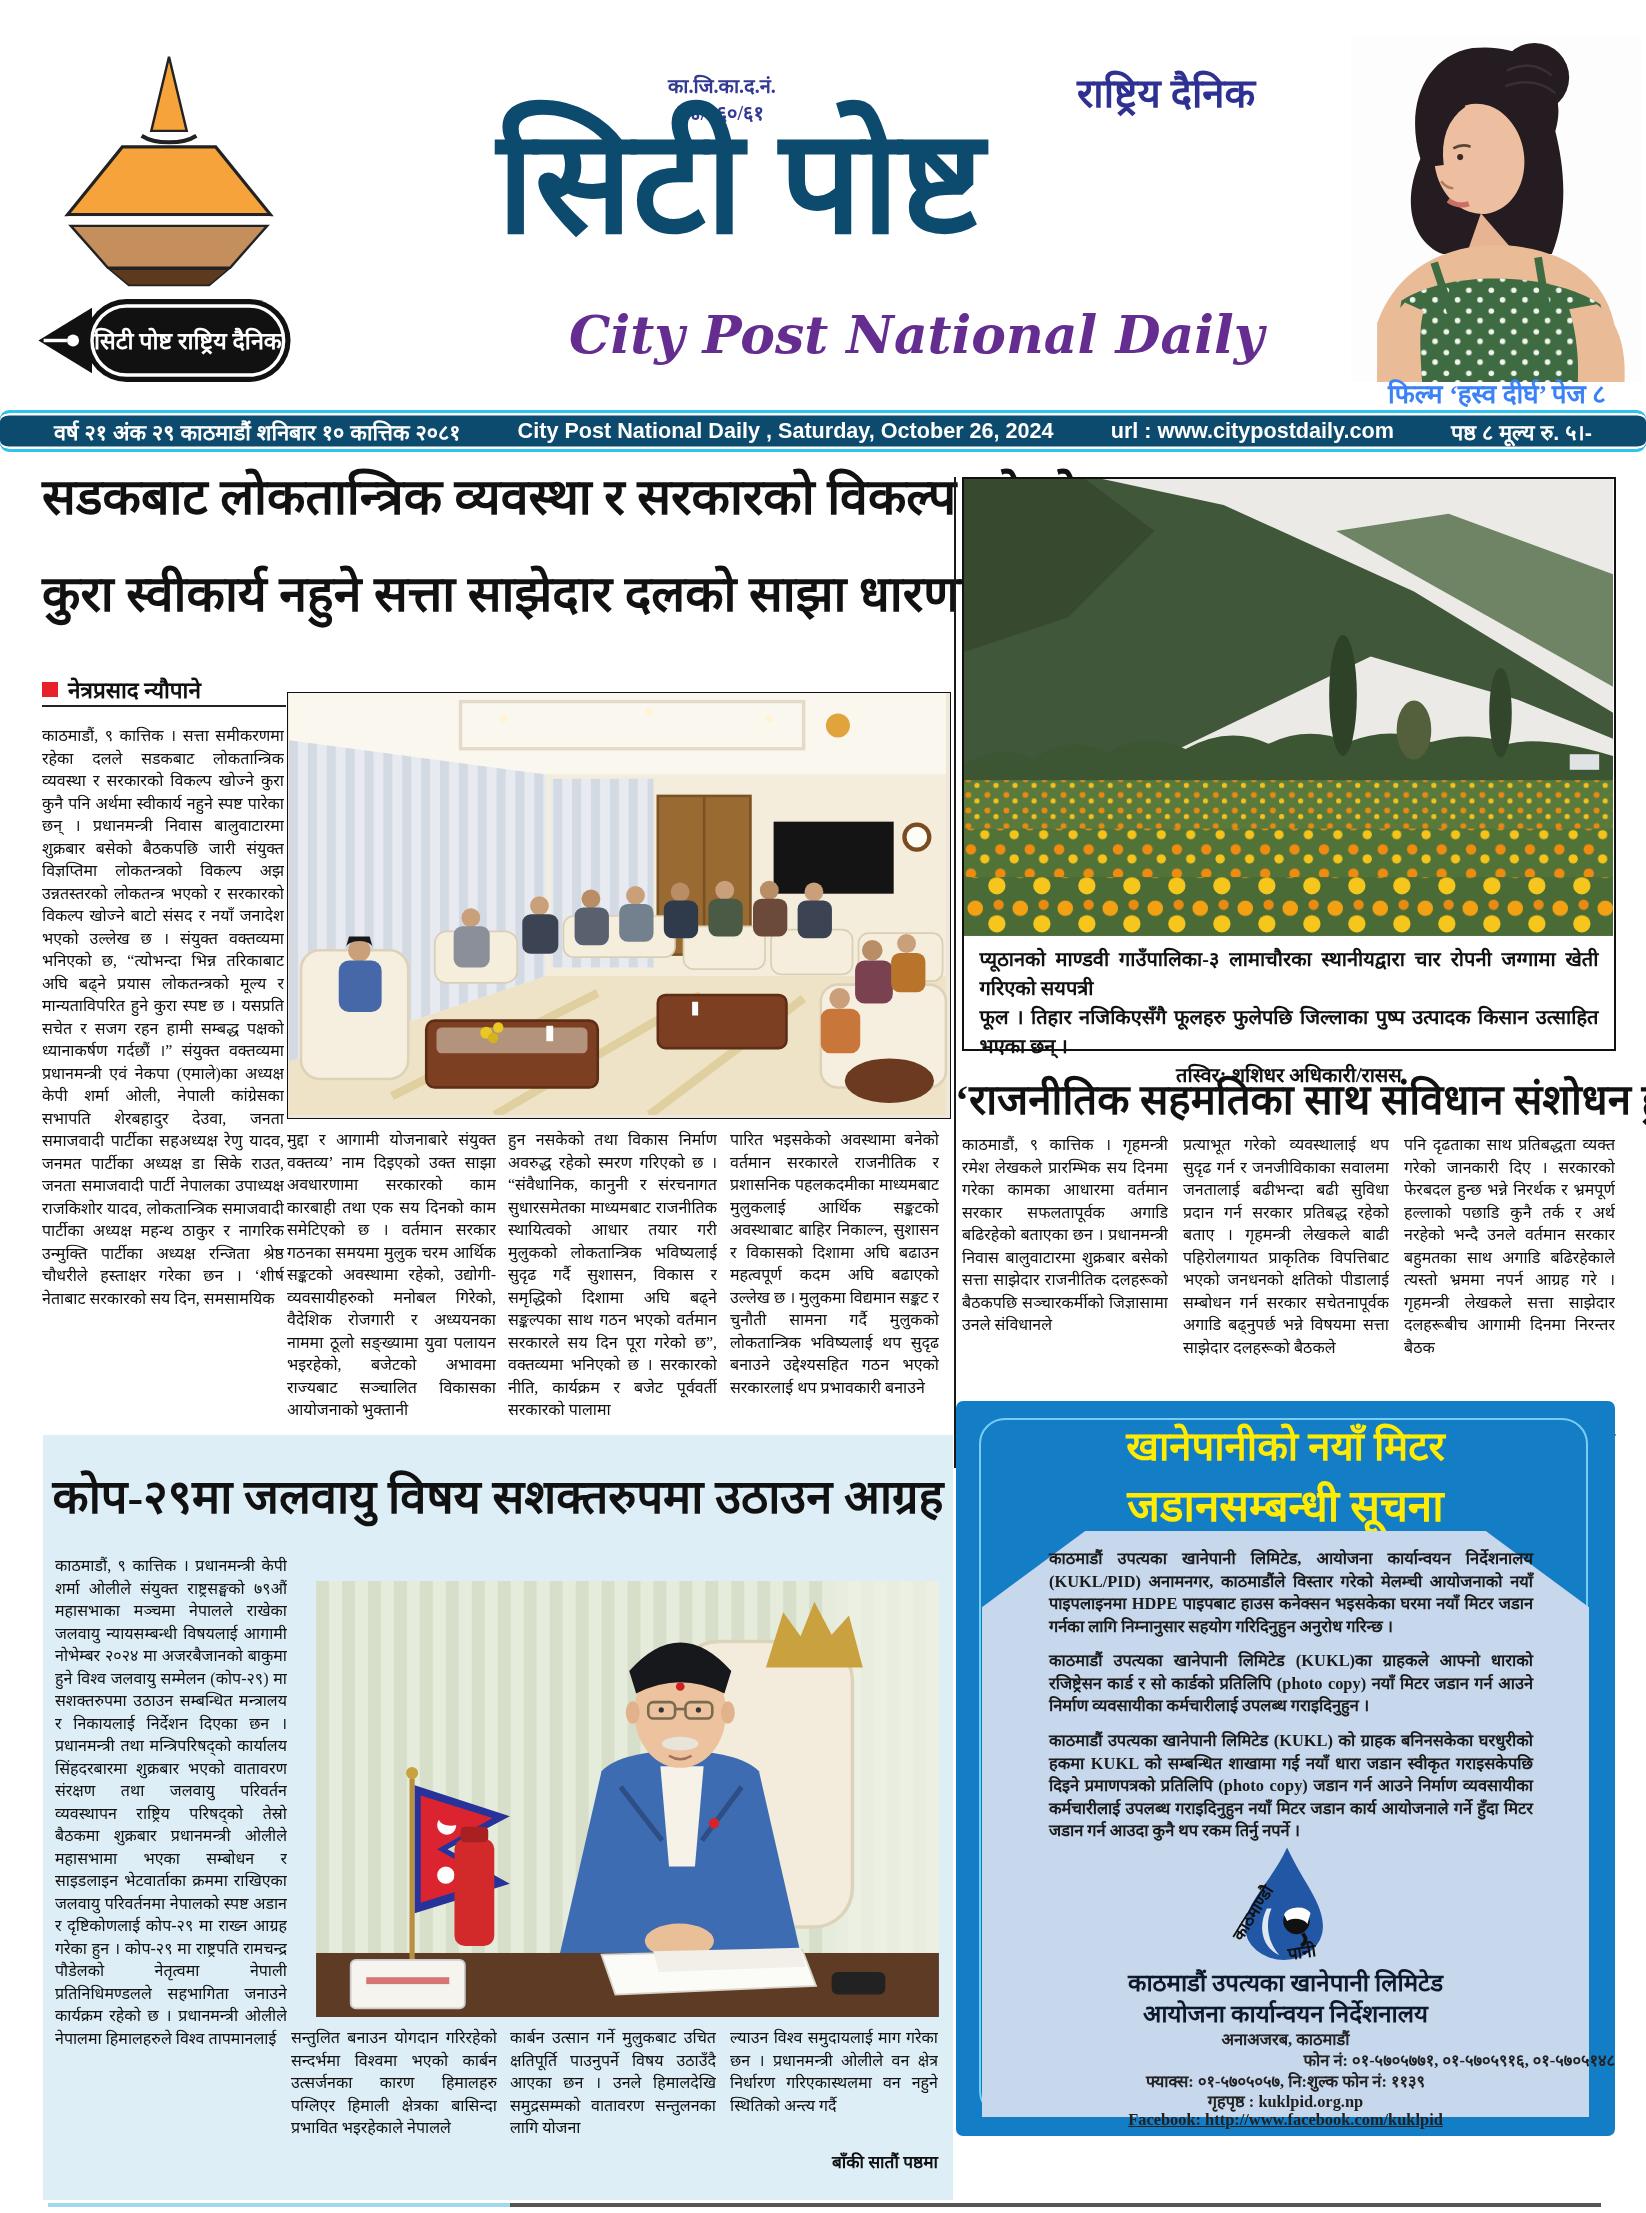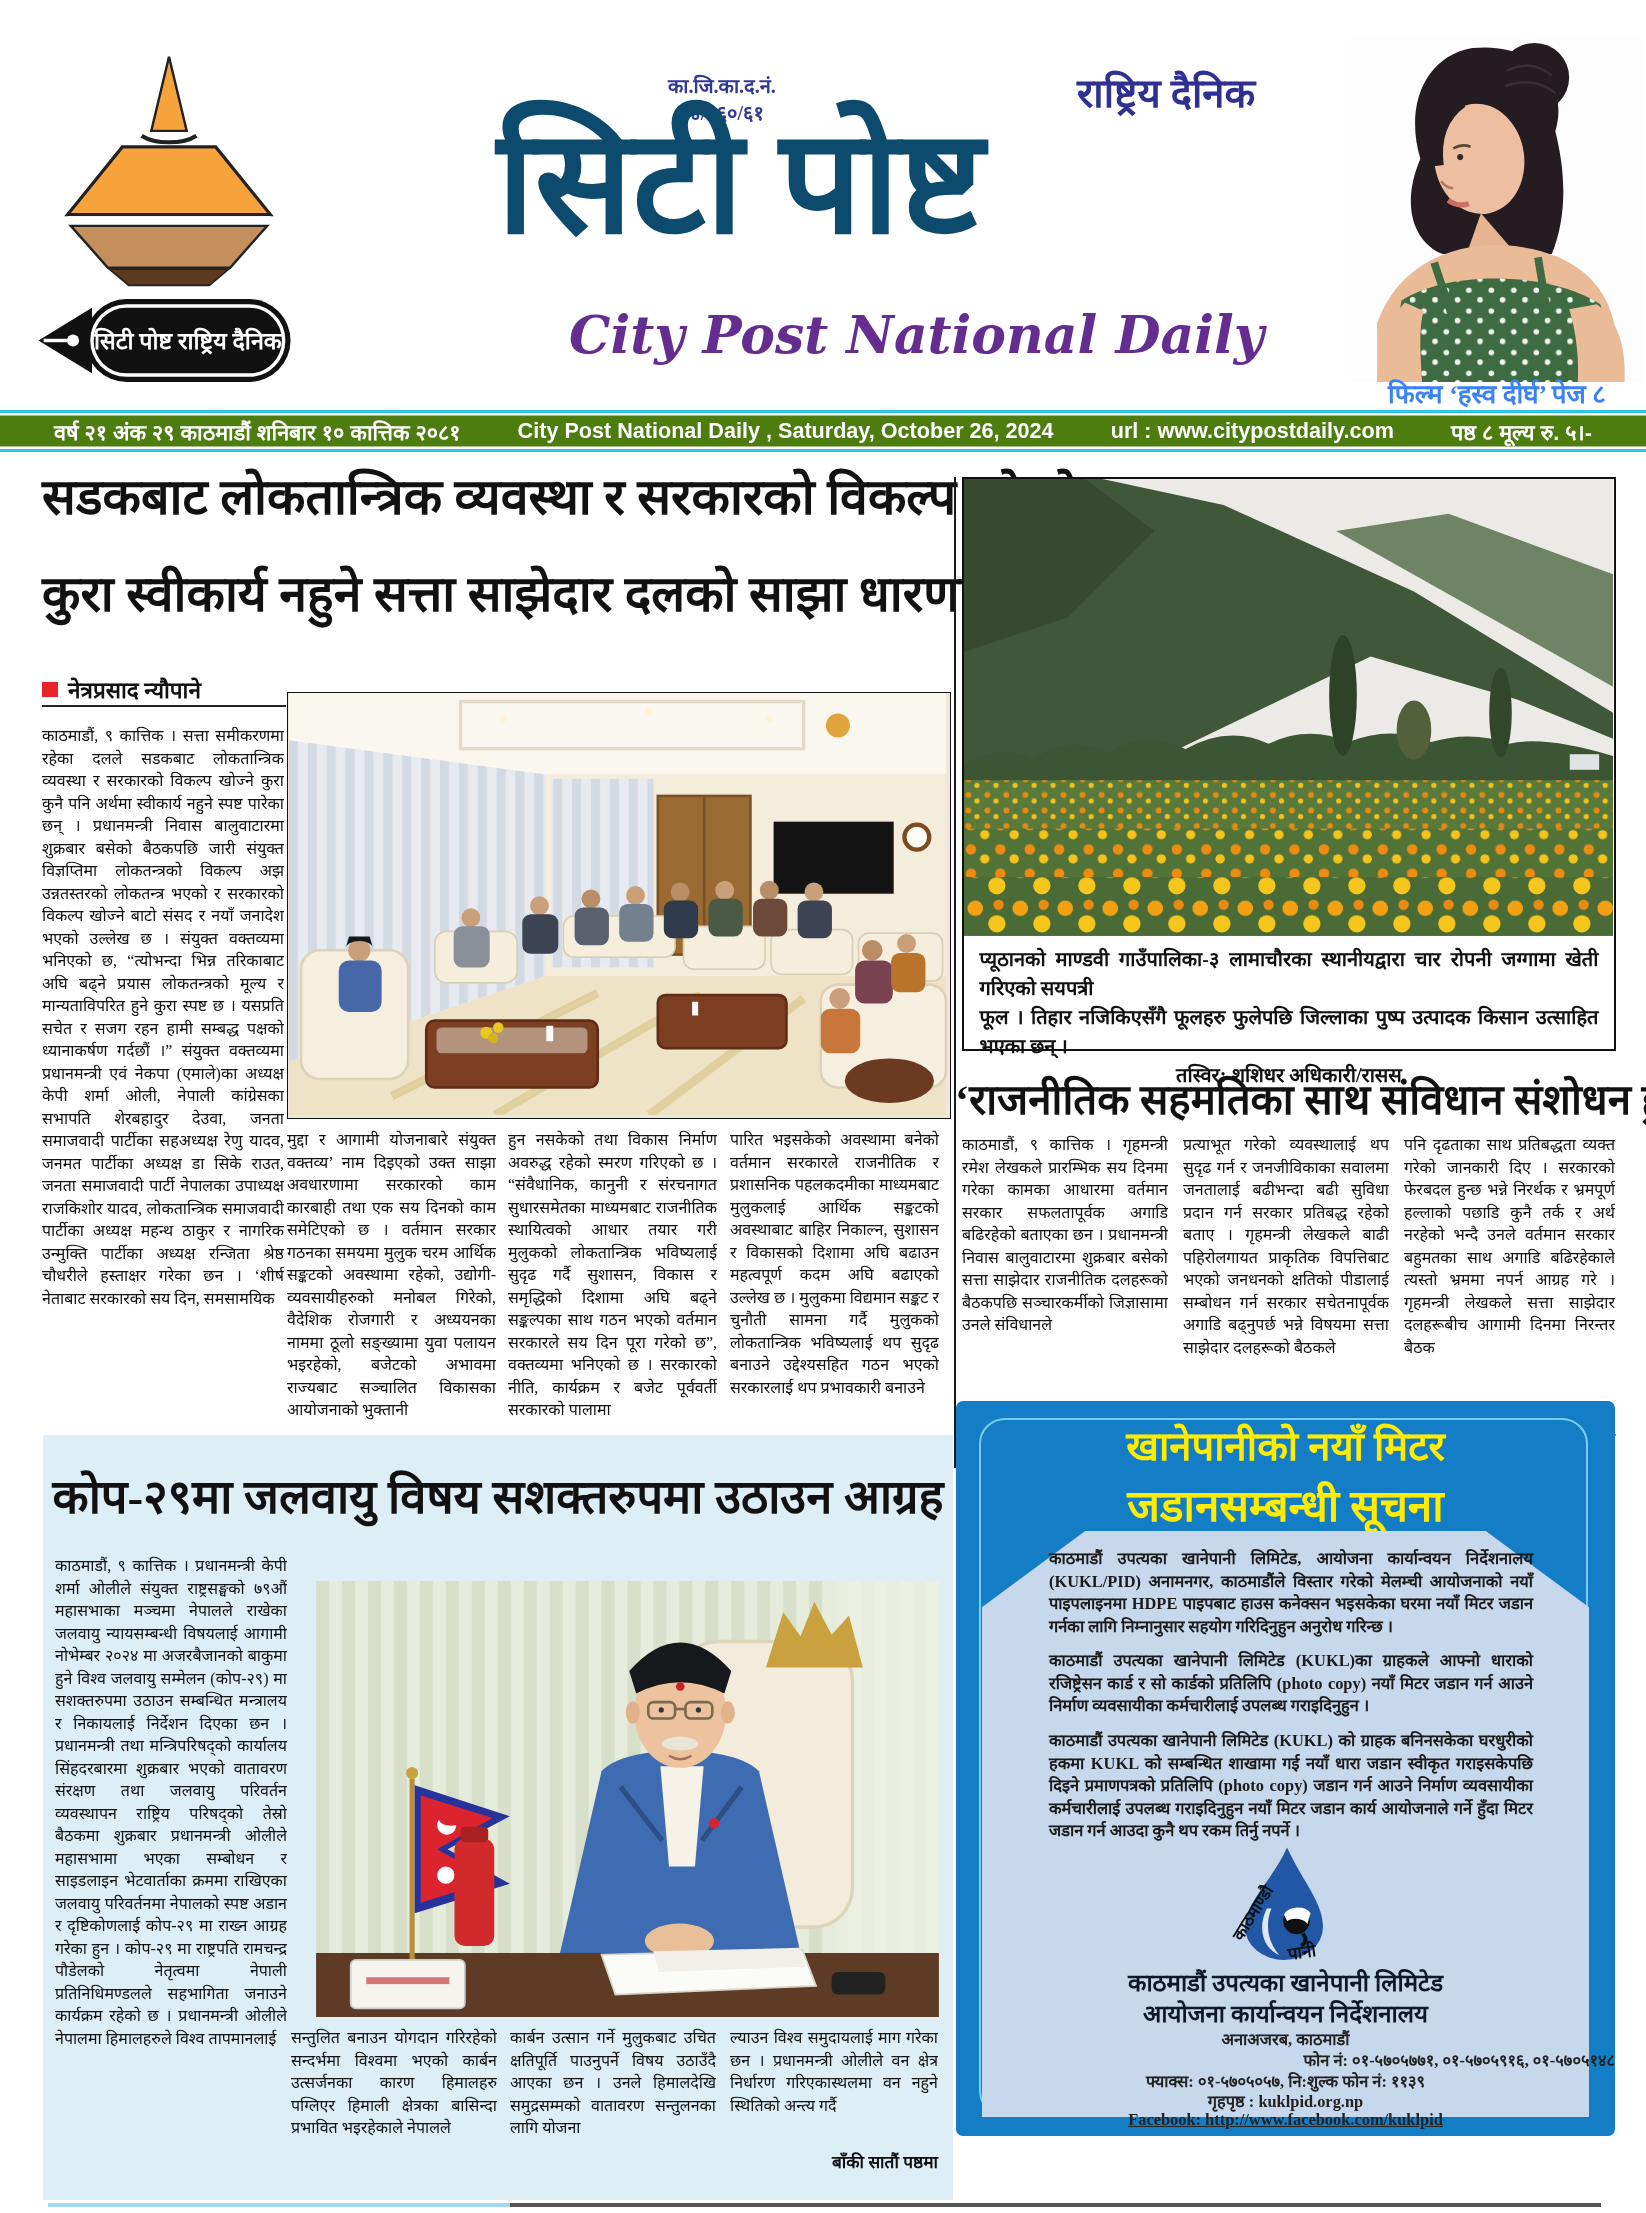--- a/index.html
+++ b/index.html
@@ -11,25 +11,25 @@
   .pen-badge{left:35px;top:292px;width:259px;height:97px;}
   .regno{left:668px;top:73px;font-size:20px;line-height:27px;font-weight:700;color:#333a93;text-align:center;}
   .tagline{left:1077px;top:64px;font-size:40px;font-weight:700;color:#2e3192;}
   .title-np{left:497px;top:83px;width:843px;text-align:left;font-size:145px;line-height:201px;font-weight:700;color:#0c4a6e;white-space:nowrap;}
   .title-en{left:493px;top:304px;width:847px;text-align:center;font-size:52px;font-weight:700;font-style:italic;color:#662d91;font-family:"DejaVu Serif",serif;white-space:nowrap;}
   .promo{left:1351px;top:36px;width:292px;height:375px;}
   .promo svg{display:block;}
   .promo-caption{position:absolute;left:0;bottom:0;width:100%;text-align:center;color:#3b82f6;
                  font-size:26px;font-weight:700;white-space:nowrap;}
   
-  .datebar{left:0;top:410px;width:1646px;height:42px;background:#4d7c0f;box-sizing:border-box;
+  .datebar{left:0;top:410px;width:1646px;height:42px;background:#0c4a6e;box-sizing:border-box;
            border-top:3.5px solid #2ec4f0;border-bottom:3.5px solid #2ec4f0;
            box-shadow:inset 0 2.6px 0 #fff,inset 0 -2.6px 0 #fff;
            display:flex;align-items:center;justify-content:space-between;padding:0 54px;
-           color:#fff;font-family:"Liberation Sans",sans-serif;font-weight:700;font-size:21.6px;white-space:nowrap;}
+           color:#fff;font-family:"Liberation Sans",sans-serif;font-weight:700;font-size:21.6px;white-space:nowrap;border-radius:9px;}
   
   .lead-h1{left:42px;top:472px;width:910px;font-size:50px;font-weight:700;line-height:1.0;white-space:nowrap;}
   .lead-h2{left:42px;top:569px;width:910px;font-size:50px;font-weight:700;line-height:1.0;white-space:nowrap;}
   .byline{left:42px;top:674px;width:244px;display:flex;align-items:center;gap:10.4px;
           border-bottom:2.6px solid #222;padding-bottom:0;font-size:22.5px;font-weight:700;}
   .byline-square{width:15.6px;height:15.6px;background:#e8222d;flex:0 0 auto;}
   .bodytxt{font-size:16px;line-height:22.5px;text-align:justify;overflow:hidden;}
   .lead-col1{left:42px;top:725px;width:242px;height:745px;}
   .meeting{left:287px;top:692px;width:662px;height:425px;border:1.7px solid #111;background:#efe8da;}
   .lead-col2{left:287px;top:1129px;width:209px;height:339px;}

